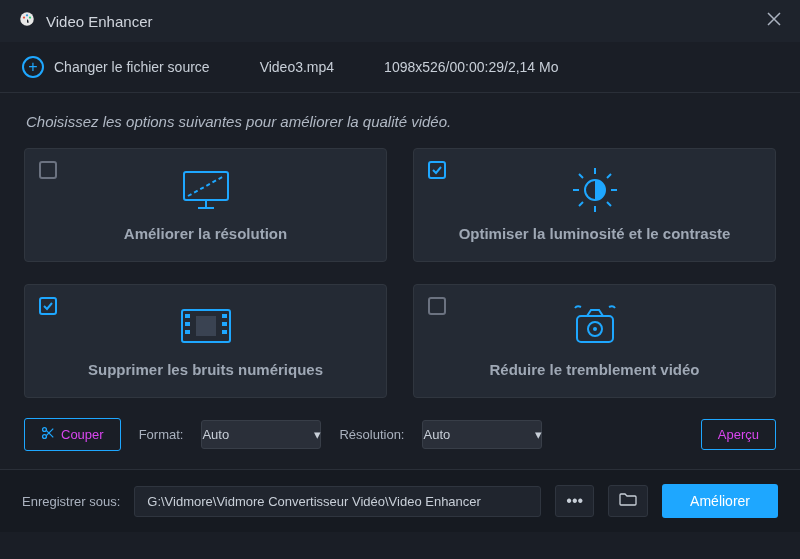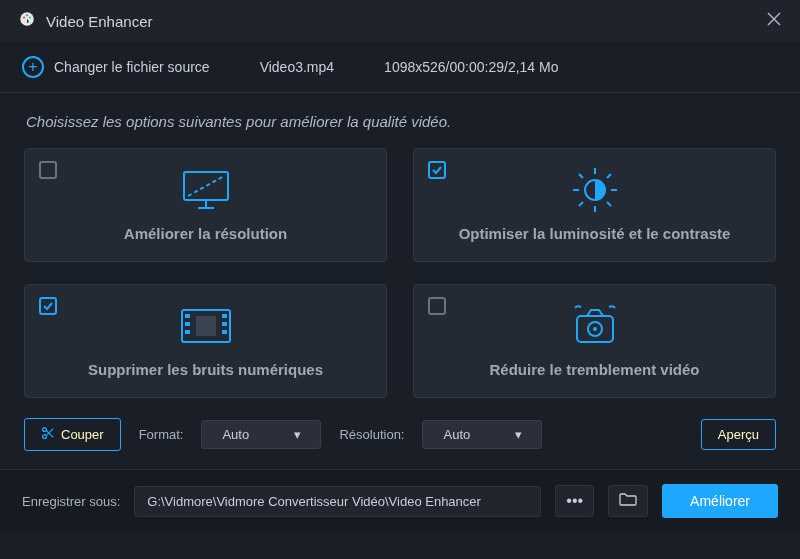--- a/index.html
+++ b/index.html
@@ -69,36 +69,36 @@
 .card-icon { height: 48px; display: flex; align-items: center; justify-content: center; margin-bottom: 10px; }
 .card-label { color: #9fa8b5; font-size: 15px; font-weight: 600; text-align: center; line-height: 1.3; }
 .controls {
   display: flex;
   align-items: center;
   gap: 18px;
   padding: 20px 24px 18px;
 }
 .btn {
   border: 1px solid #1ea7ff;
-  color: #fef9c3;
+  color: #d946ef;
   background: transparent;
   padding: 7px 16px;
   border-radius: 3px;
   font-size: 13px;
   cursor: pointer;
   display: inline-flex;
   align-items: center;
   gap: 6px;
 }
 .ctrl-label { color: #aab2bf; font-size: 13px; }
 .select {
   background: #2a2f39;
   border: 1px solid #383e48;
   color: #c8cfd8;
-  padding: 6px 20px;
+  padding: 6px 0;
   min-width: 120px;
   border-radius: 3px;
   font-size: 13px;
   display: flex;
   align-items: center;
   justify-content: space-between;
   cursor: pointer;
 }
 .spacer { flex: 1; }
 .footer {

